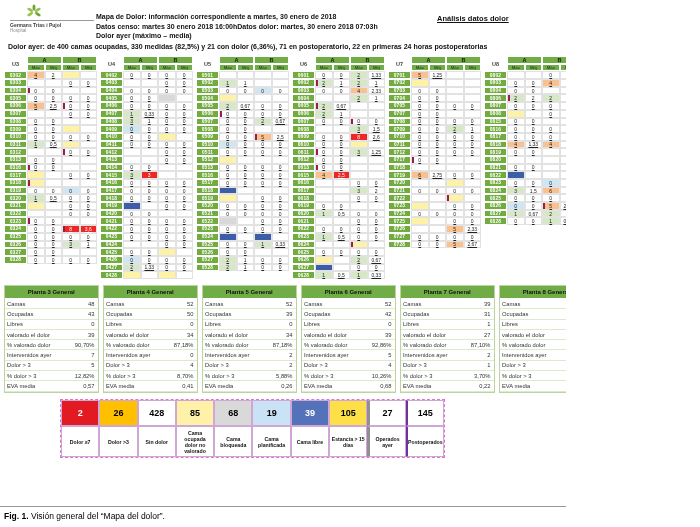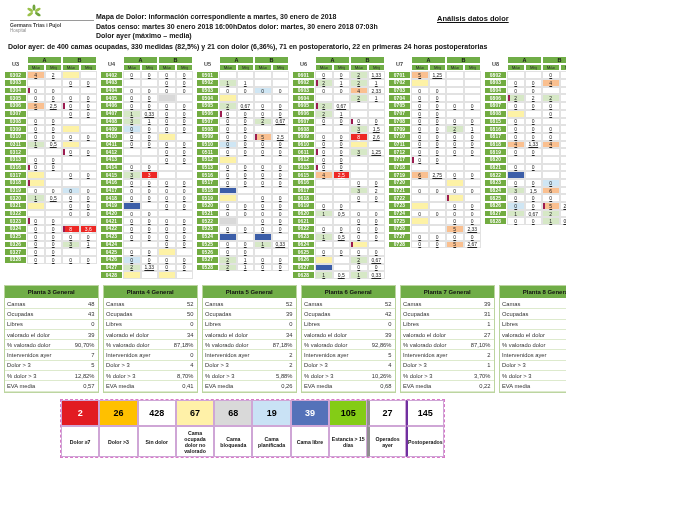--- a/index.html
+++ b/index.html
@@ -2264,29 +2264,29 @@
       </div>
     </div>
 
   <div class="legend" id="legend">
       <div class="lg-count" style="background: rgb(226, 27, 34); color: rgb(255, 255, 255);">2</div>
       <div class="lg-label">Dolor ≥7</div>
       <div class="lg-count" style="background: rgb(255, 192, 0); color: rgb(0, 0, 0);">26</div>
       <div class="lg-label">Dolor &gt;3</div>
       <div class="lg-count" style="background: rgb(255, 255, 255); color: rgb(0, 0, 0);">428</div>
       <div class="lg-label">Sin dolor</div>
-      <div class="lg-count" style="background: rgb(255, 241, 168); color: rgb(0, 0, 0);">67</div>
+      <div class="lg-count" style="background: rgb(255, 241, 168); color: rgb(0, 0, 0);">85</div>
       <div class="lg-label">Cama ocupada dolor no valorado</div>
       <div class="lg-count" style="background: rgb(217, 217, 217); color: rgb(0, 0, 0);">68</div>
       <div class="lg-label">Cama bloqueada</div>
       <div class="lg-count" style="background: rgb(201, 226, 245); color: rgb(0, 0, 0);">19</div>
       <div class="lg-label">Cama planificada</div>
       <div class="lg-count" style="background: rgb(84, 114, 185); color: rgb(255, 255, 255);">39</div>
       <div class="lg-label">Cama libre</div>
-      <div class="lg-count" style="background: #84cc16; color: rgb(0, 0, 0);">105</div>
+      <div class="lg-count" style="background: #fde047; color: rgb(0, 0, 0);">105</div>
       <div class="lg-label">Estancia &gt; 15 días</div>
       <div class="lg-count div-gray" style="background: rgb(255, 255, 255); color: rgb(0, 0, 0);">27</div>
       <div class="lg-label div-gray">Operados ayer</div>
       <div class="lg-count div-purple" style="background: rgb(255, 255, 255); color: rgb(0, 0, 0);">145</div>
       <div class="lg-label div-purple">Postoperados</div>
     </div>
 
   <div class="hosp" id="hospital">
       <div class="hhead">Todo el hospital</div>
       <div class="prow">
@@ -2320,14 +2320,18 @@
       <div class="prow">
         <div class="plab">% dolor &gt; 3</div>
         <div class="pval">7,30%</div>
       </div>
       <div class="prow">
         <div class="plab">EVA media</div>
         <div class="pval">0,42</div>
       </div>
     </div>
 
+  <div class="caption">
+    <span class="fig">Fig. 1.</span>
+    <span>Visión general del “Mapa del dolor”.</span>
+  </div>
 
 </div>
 
 </body></html>

